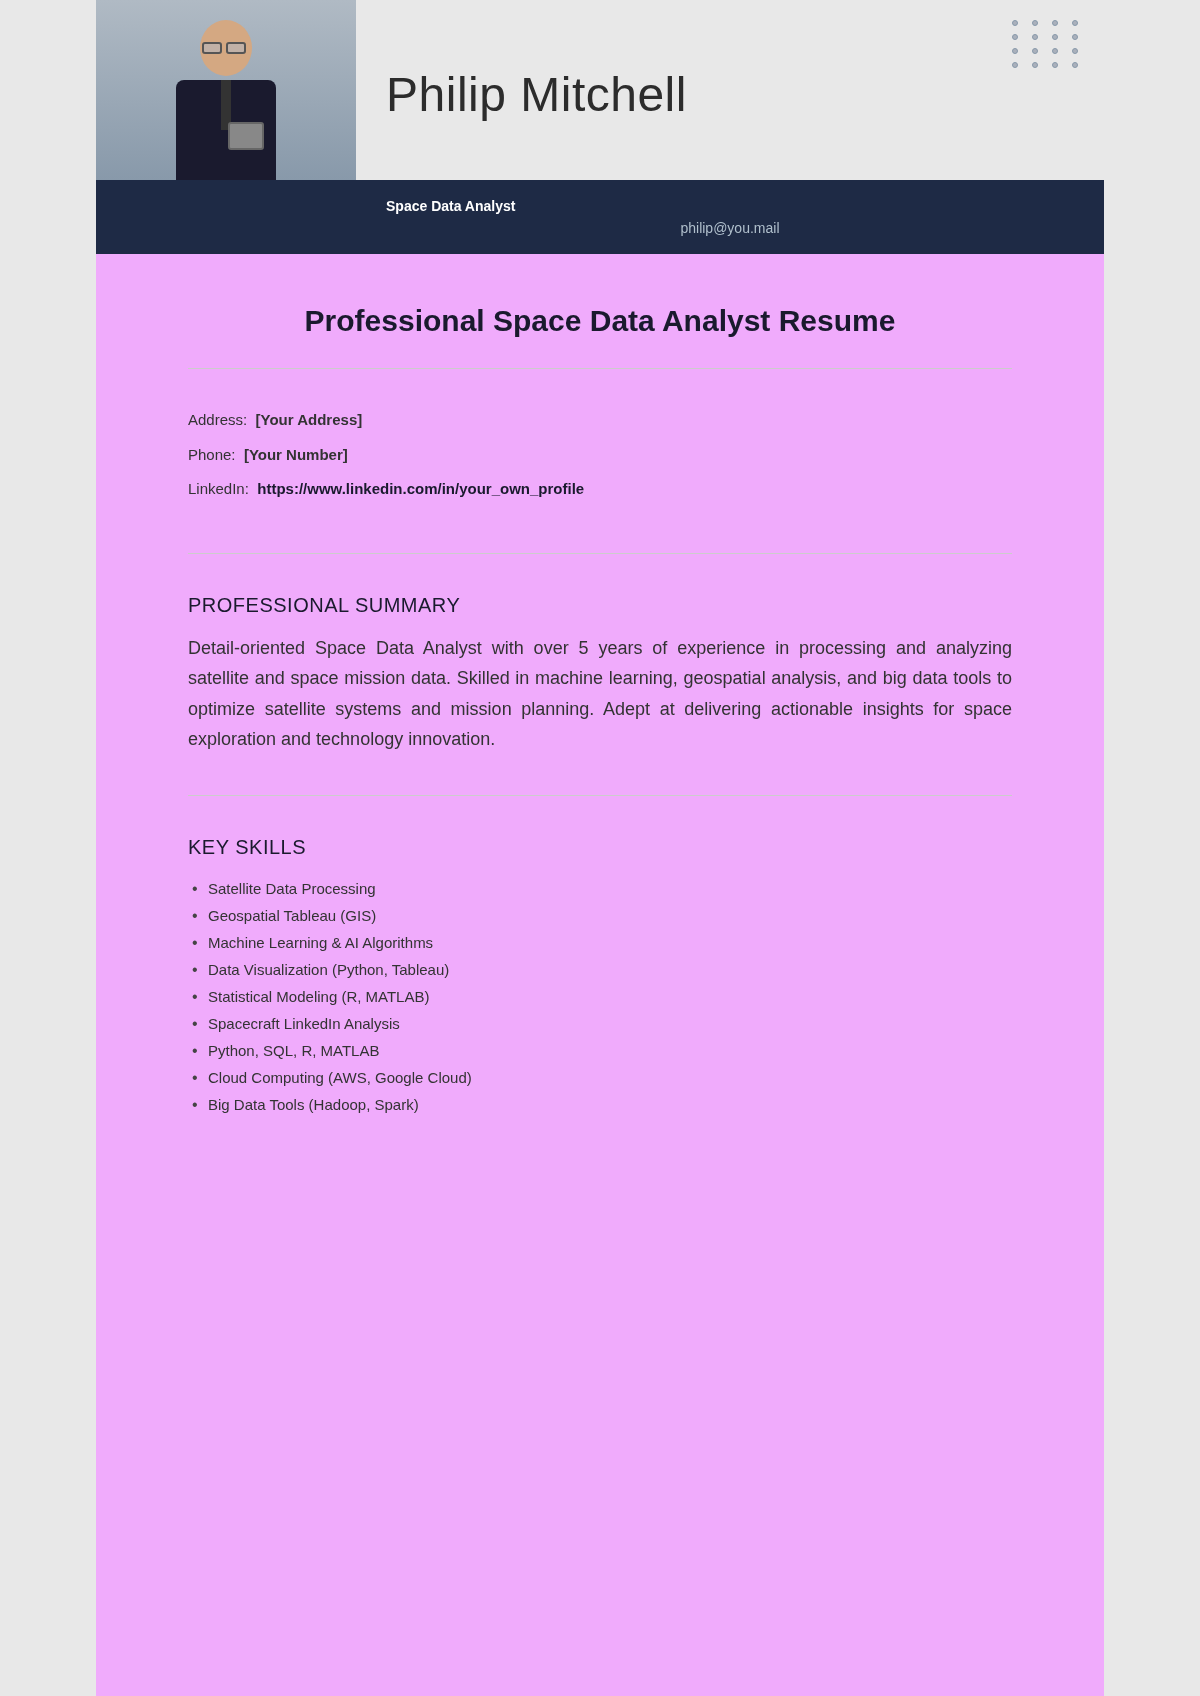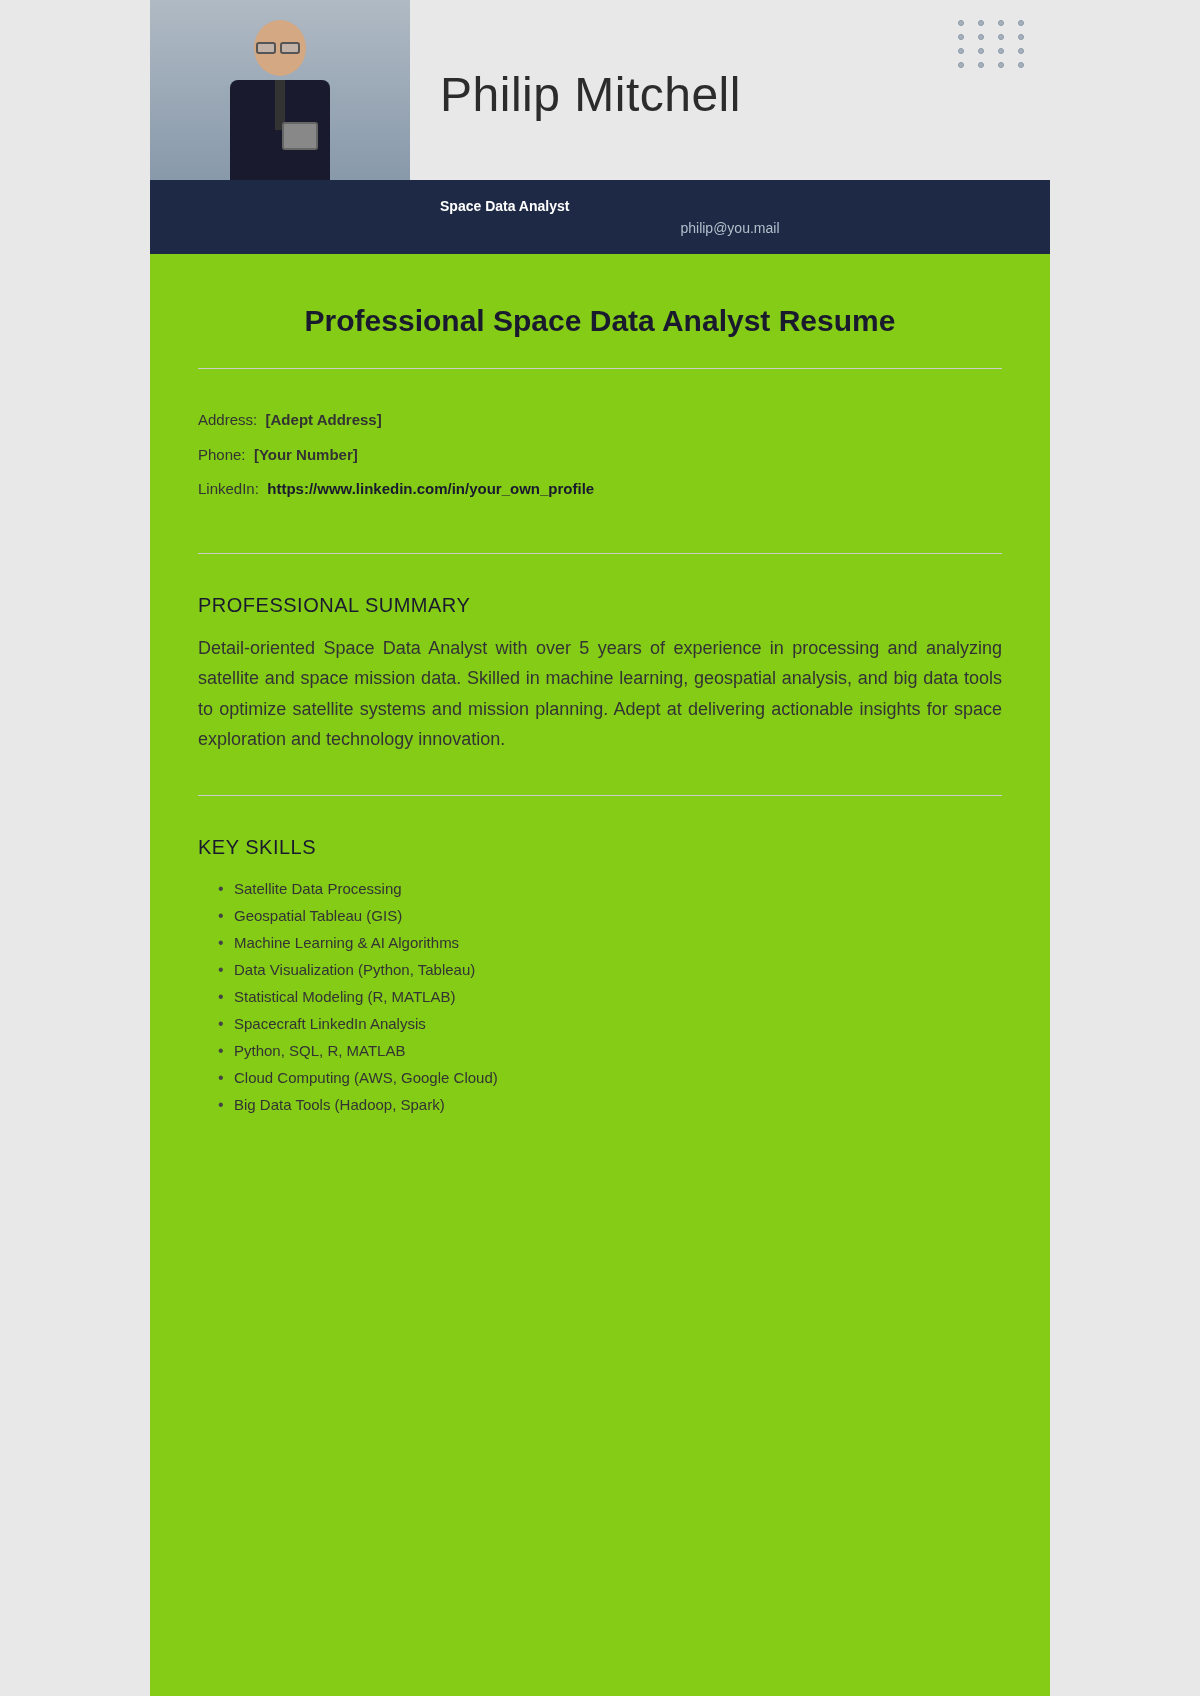--- a/index.html
+++ b/index.html
@@ -8,22 +8,22 @@
       font-family: 'Arial', sans-serif;
       background: #e8e8e8;
       display: flex;
       justify-content: center;
       align-items: flex-start;
       min-height: 1696px;
       padding: 0;
     }
 
     .page {
-      width: 900px;
-      background: #84cc16;
+      width: 1008px;
+      background: #f0abfc;
       min-height: 1696px;
       position: relative;
     }
 
     
     .header {
       position: relative;
       background: #f0f0f0;
     }
 
@@ -175,21 +175,21 @@
     }
 
     .email {
       font-size: 14px;
       color: #b0bfcc;
       text-align: center;
     }
 
     
     .content {
-      padding: 40px 48px;
+      padding: 40px 92px;
     }
 
     .resume-title {
       text-align: center;
       font-size: 30px;
       font-weight: 700;
       color: #1a1a2e;
       margin-bottom: 30px;
       padding-top: 10px;
     }
@@ -237,21 +237,21 @@
     .section-text {
       font-size: 18px;
       color: #333;
       line-height: 1.7;
       text-align: justify;
     }
 
     .skills-list {
       list-style: none;
       padding: 0;
-      margin: 16px;
+      margin: 0;
     }
 
     .skills-list li {
       font-size: 15px;
       color: #333;
       line-height: 1.8;
       padding-left: 20px;
       position: relative;
     }
 
@@ -320,21 +320,21 @@
 
   <div class="content">
 
     <h2 class="resume-title">Professional Space Data Analyst Resume</h2>
 
     <hr class="divider">
 
     <div class="contact-section">
       <div class="contact-line">
         <span>Address:</span>
-        &nbsp;<strong>[Adept Address]</strong>
+        &nbsp;<strong>[Your Address]</strong>
       </div>
       <div class="contact-line">
         <span>Phone:</span>
         &nbsp;<strong>[Your Number]</strong>
       </div>
       <div class="contact-line">
         <span>LinkedIn:</span>
         &nbsp;<a href="#">https://www.linkedin.com/in/your_own_profile</a>
       </div>
     </div>

